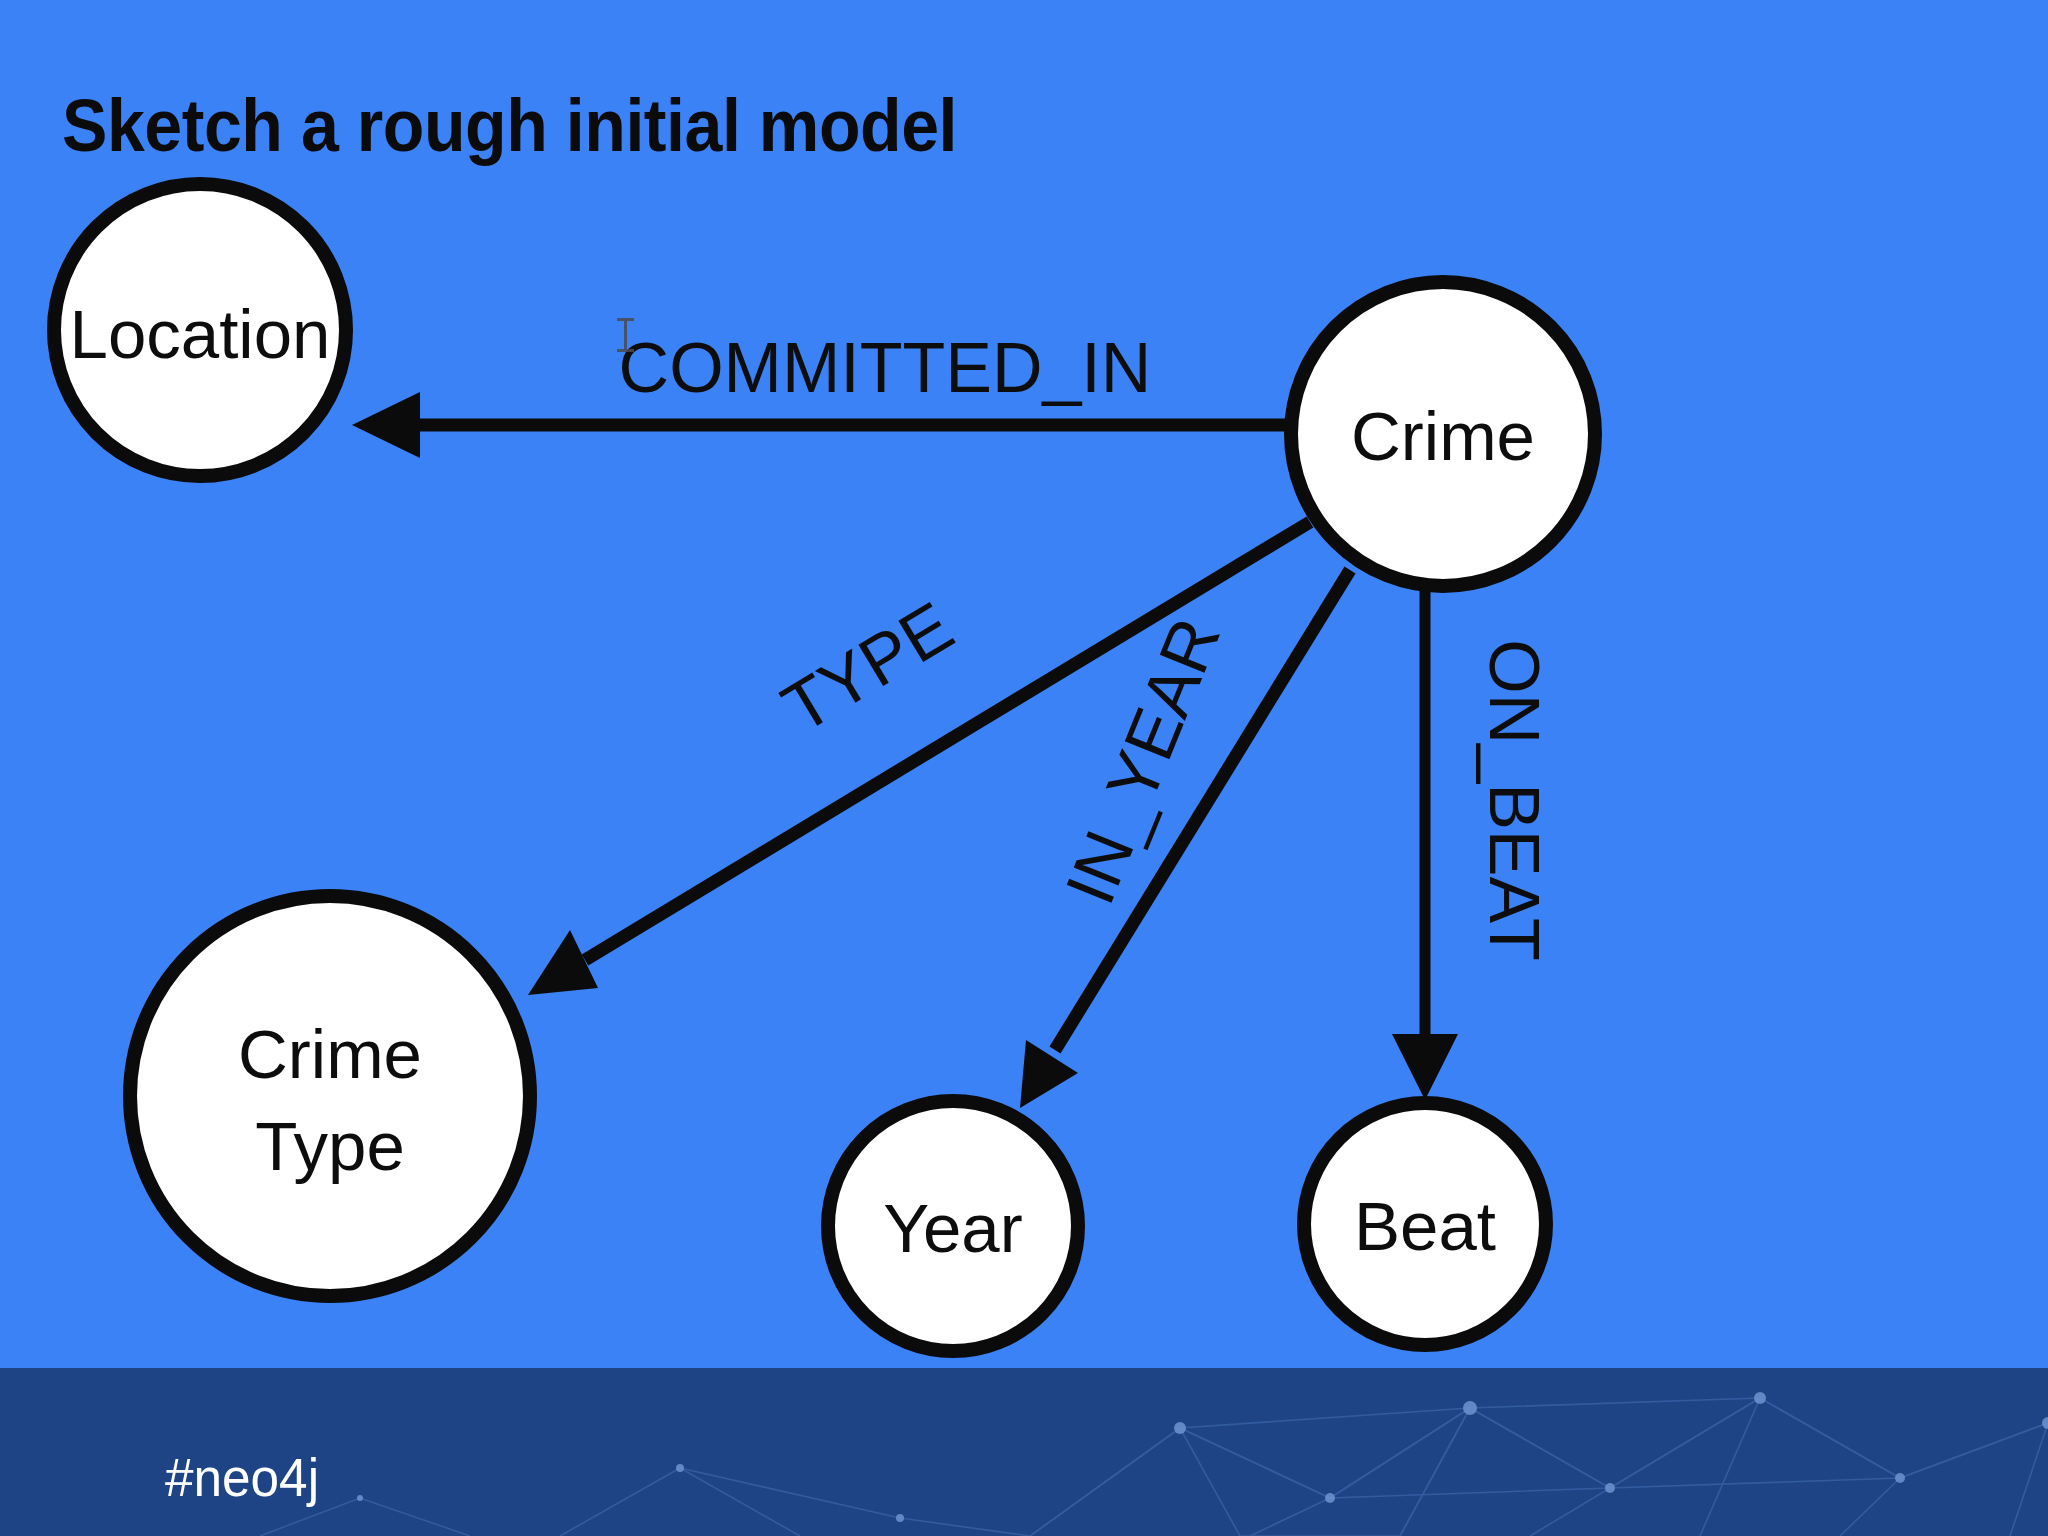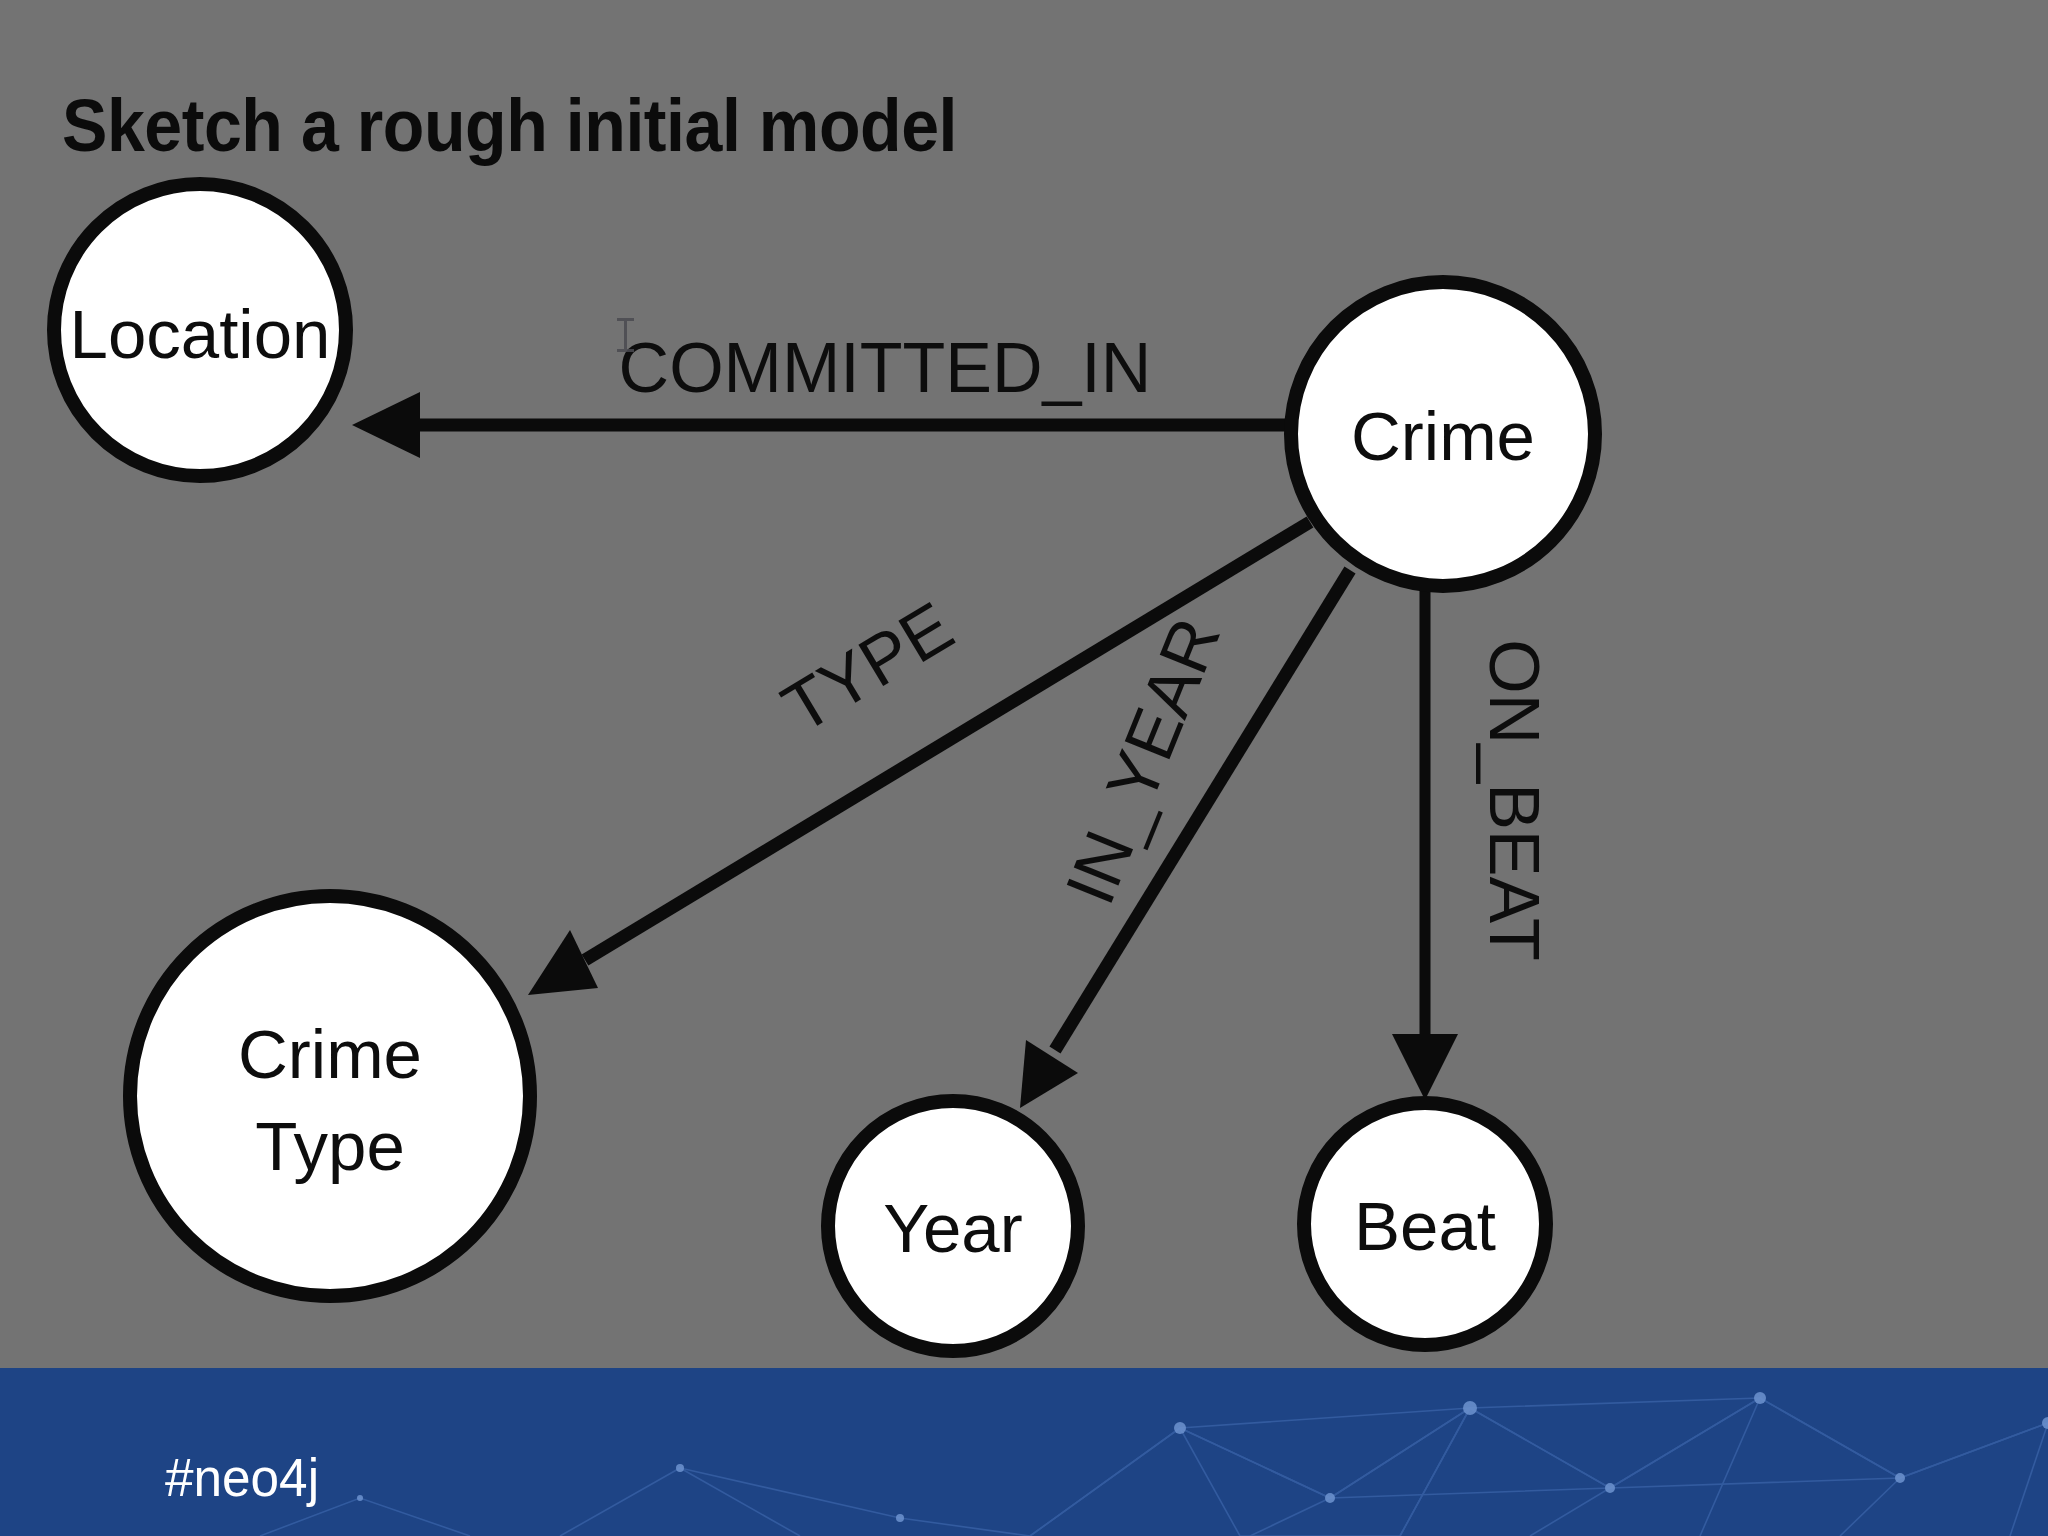--- a/index.html
+++ b/index.html
@@ -114,21 +114,21 @@
     color: #ffffff;
     letter-spacing: 0px;
     transform: scaleX(0.95);
     transform-origin: left center;
     white-space: nowrap;
   }
 </style>
 </head>
 <body>
 
-<div id="slide" style="background: #737373;">
+<div id="slide" style="background: #3b82f6;">
 
   <div id="slide-title">Sketch a rough initial model</div>
 
   <div id="diagram">
     <svg viewBox="0 0 2048 1380" xmlns="http://www.w3.org/2000/svg">
 
       <g>
         <line class="edge-line" x1="1290" y1="425" x2="400" y2="425" stroke-width="13"></line>
         <polygon class="arrow-head" points="352,425 420,392 420,458"></polygon>
       </g>

